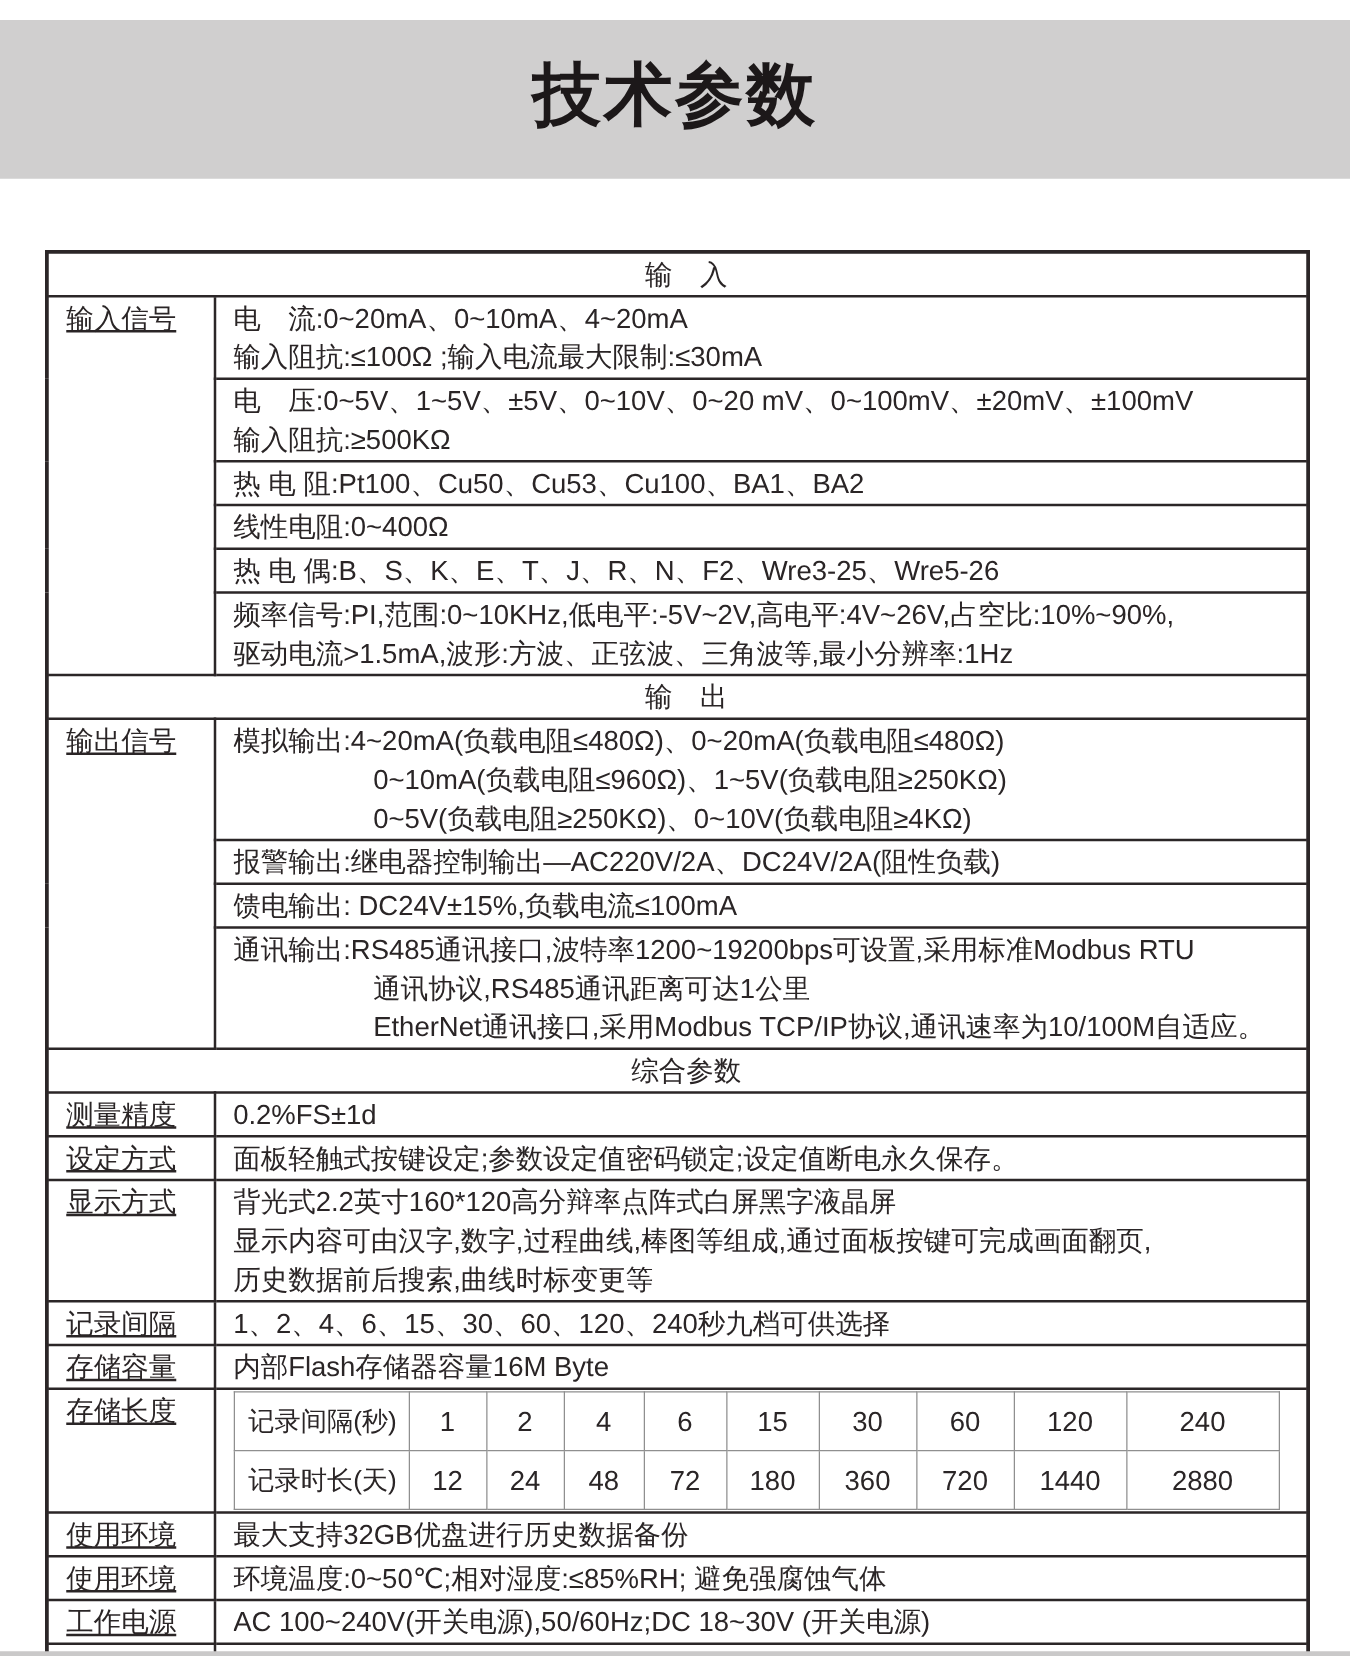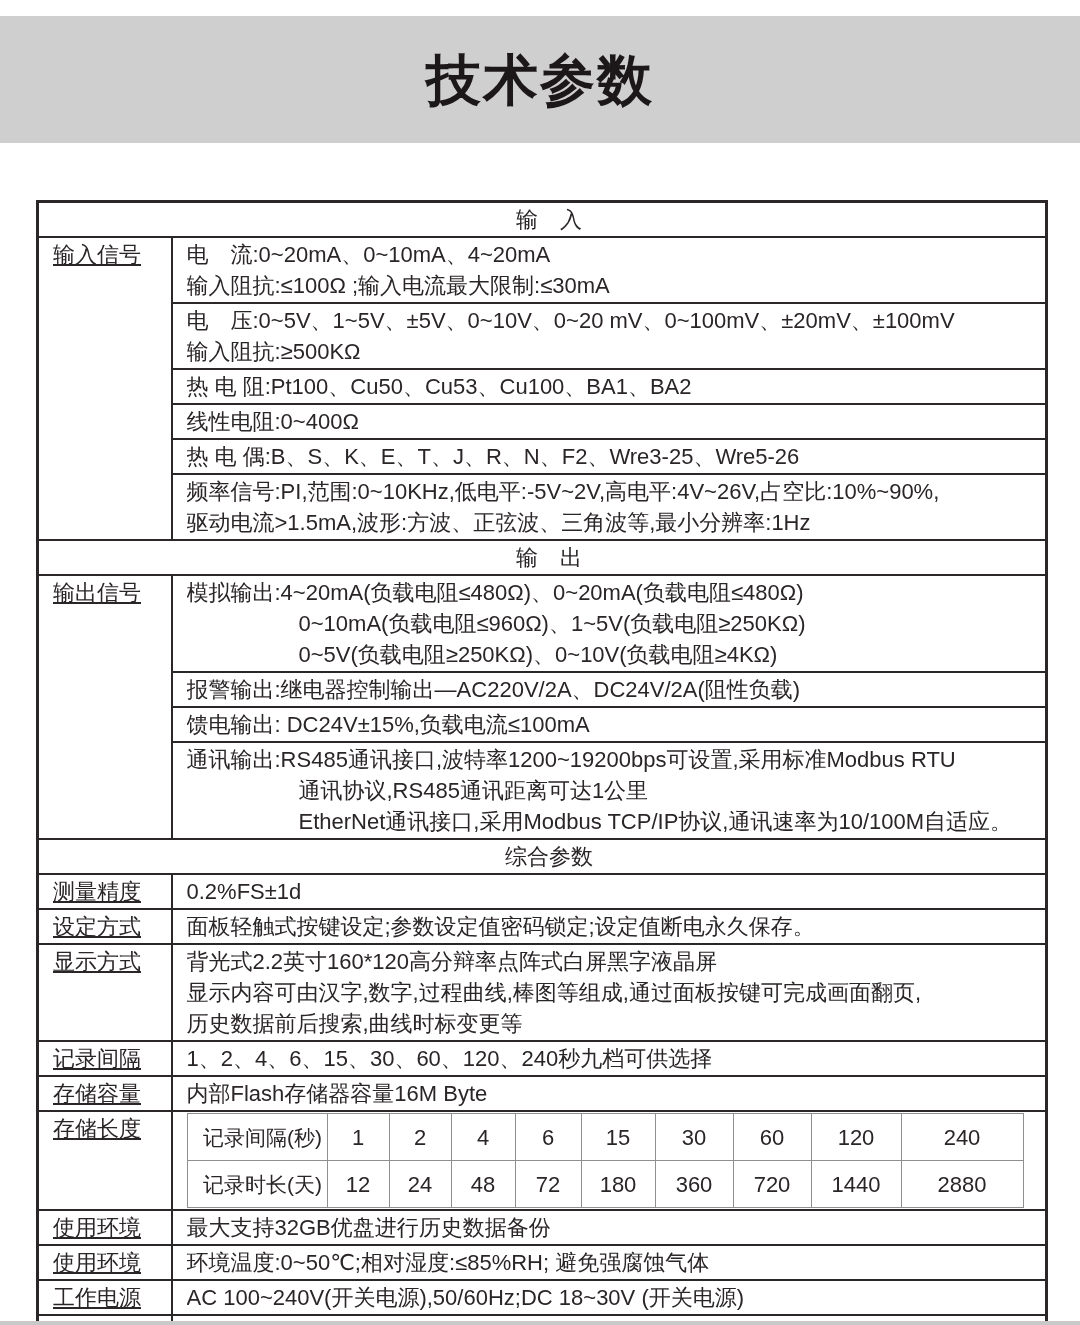--- a/index.html
+++ b/index.html
@@ -11,21 +11,21 @@
     width:1080px; height:1325px;
     background:#ffffff;
     overflow:hidden;
   }
 
   
   .header-band {
     position:absolute; left:0; top:16px;
     width:1080px; height:127px;
     background:#d0cfcf;
-    display:flex; flex-direction:column; align-items:center; justify-content:center;
+    display:flex; flex-direction:column; align-items:center; justify-content:center;font-family:Liberation Mono, monospace;
   }
   .page-title {
     font-size:55px; font-weight:bold; color:#1c1819;
     letter-spacing:2px; line-height:58px;
   }
   .page-subtitle {
     font-size:23px; font-weight:normal; color:#3b3738;
     letter-spacing:0.5px; margin-top:1px;
   }
 
@@ -61,21 +61,21 @@
   }
   table.inner td {
     border:1px solid #8f8f8f;
     font-size:22px; color:#2a2526;
     height:47px;
     text-align:center; vertical-align:middle;
     padding:0;
     white-space:nowrap; overflow:hidden;
   }
   table.inner td.i-lbl {
-    text-align:center; padding-left:11px; font-size:21px;
+    text-align:left; padding-left:11px; font-size:21px;
   }
 
   
   .bottom-strip {
     position:absolute; left:0; bottom:0;
     width:1080px; height:4px;
     background:#cac9c9;
   }
 </style>
 </head>

